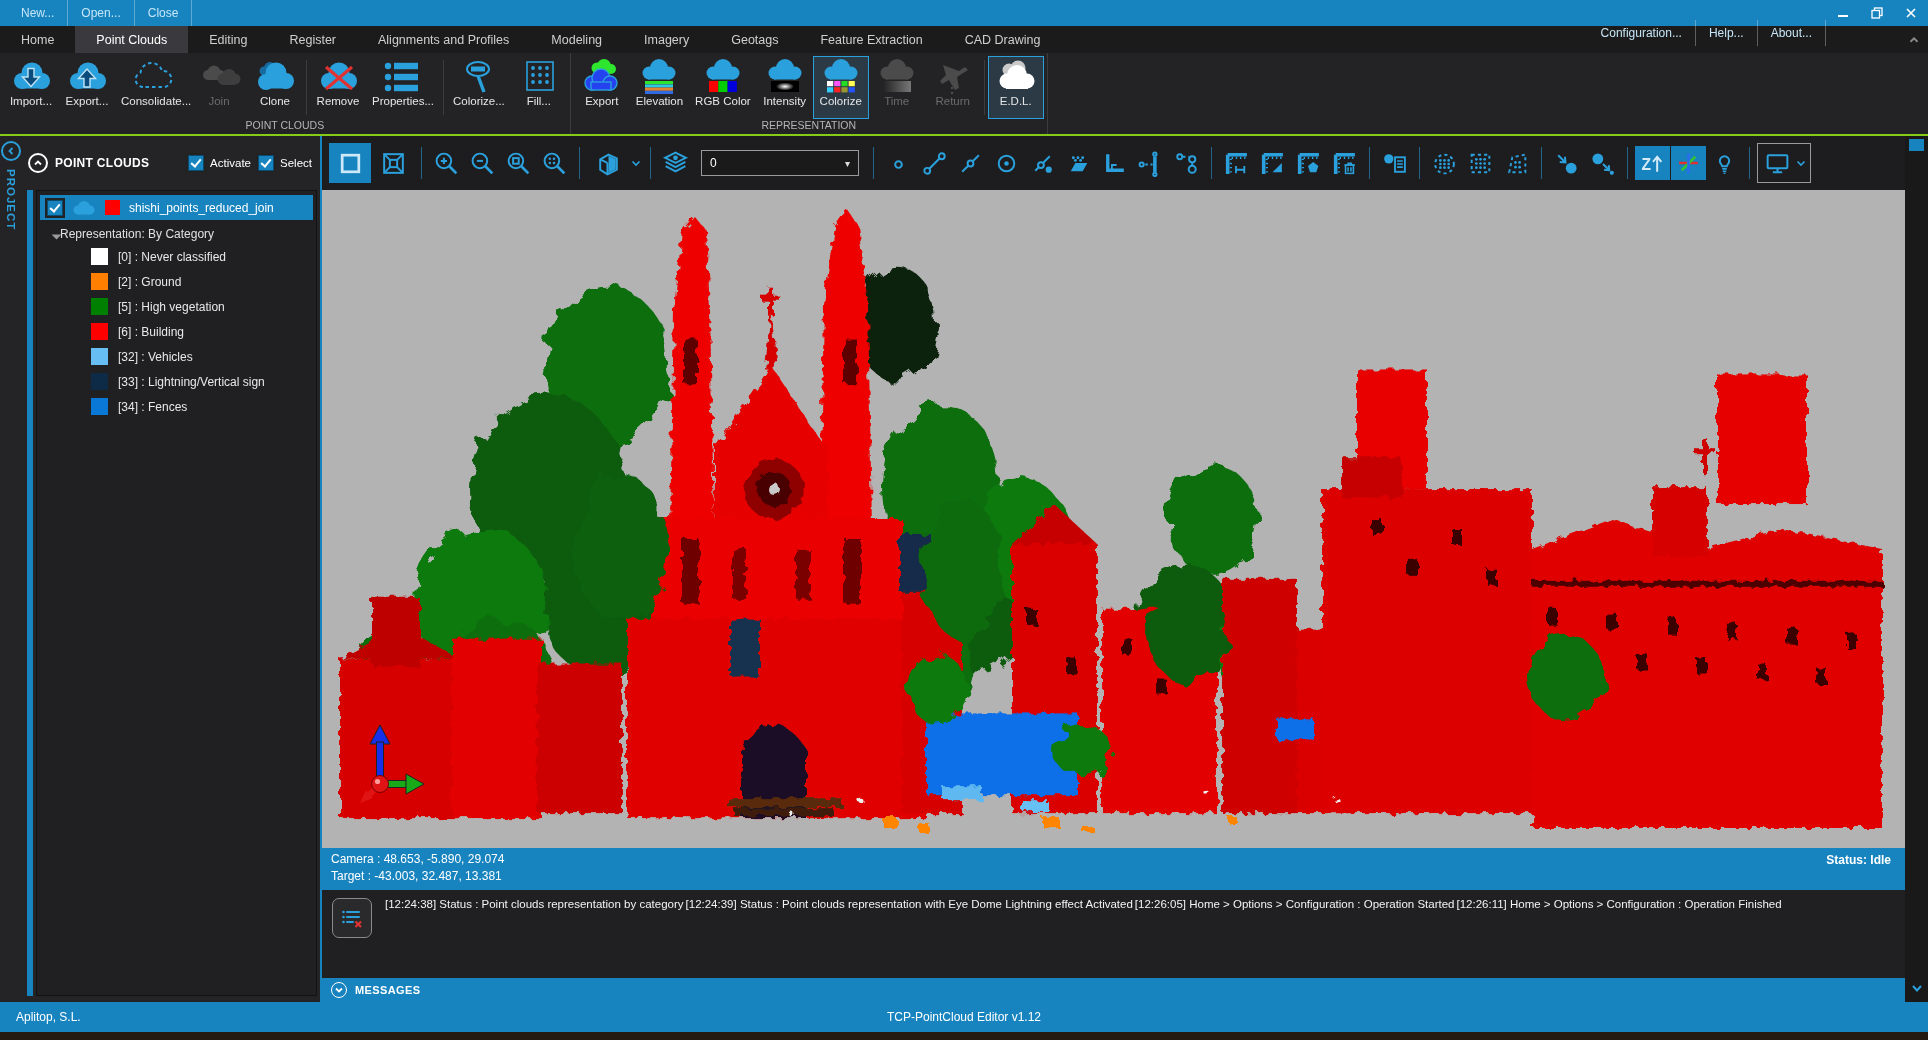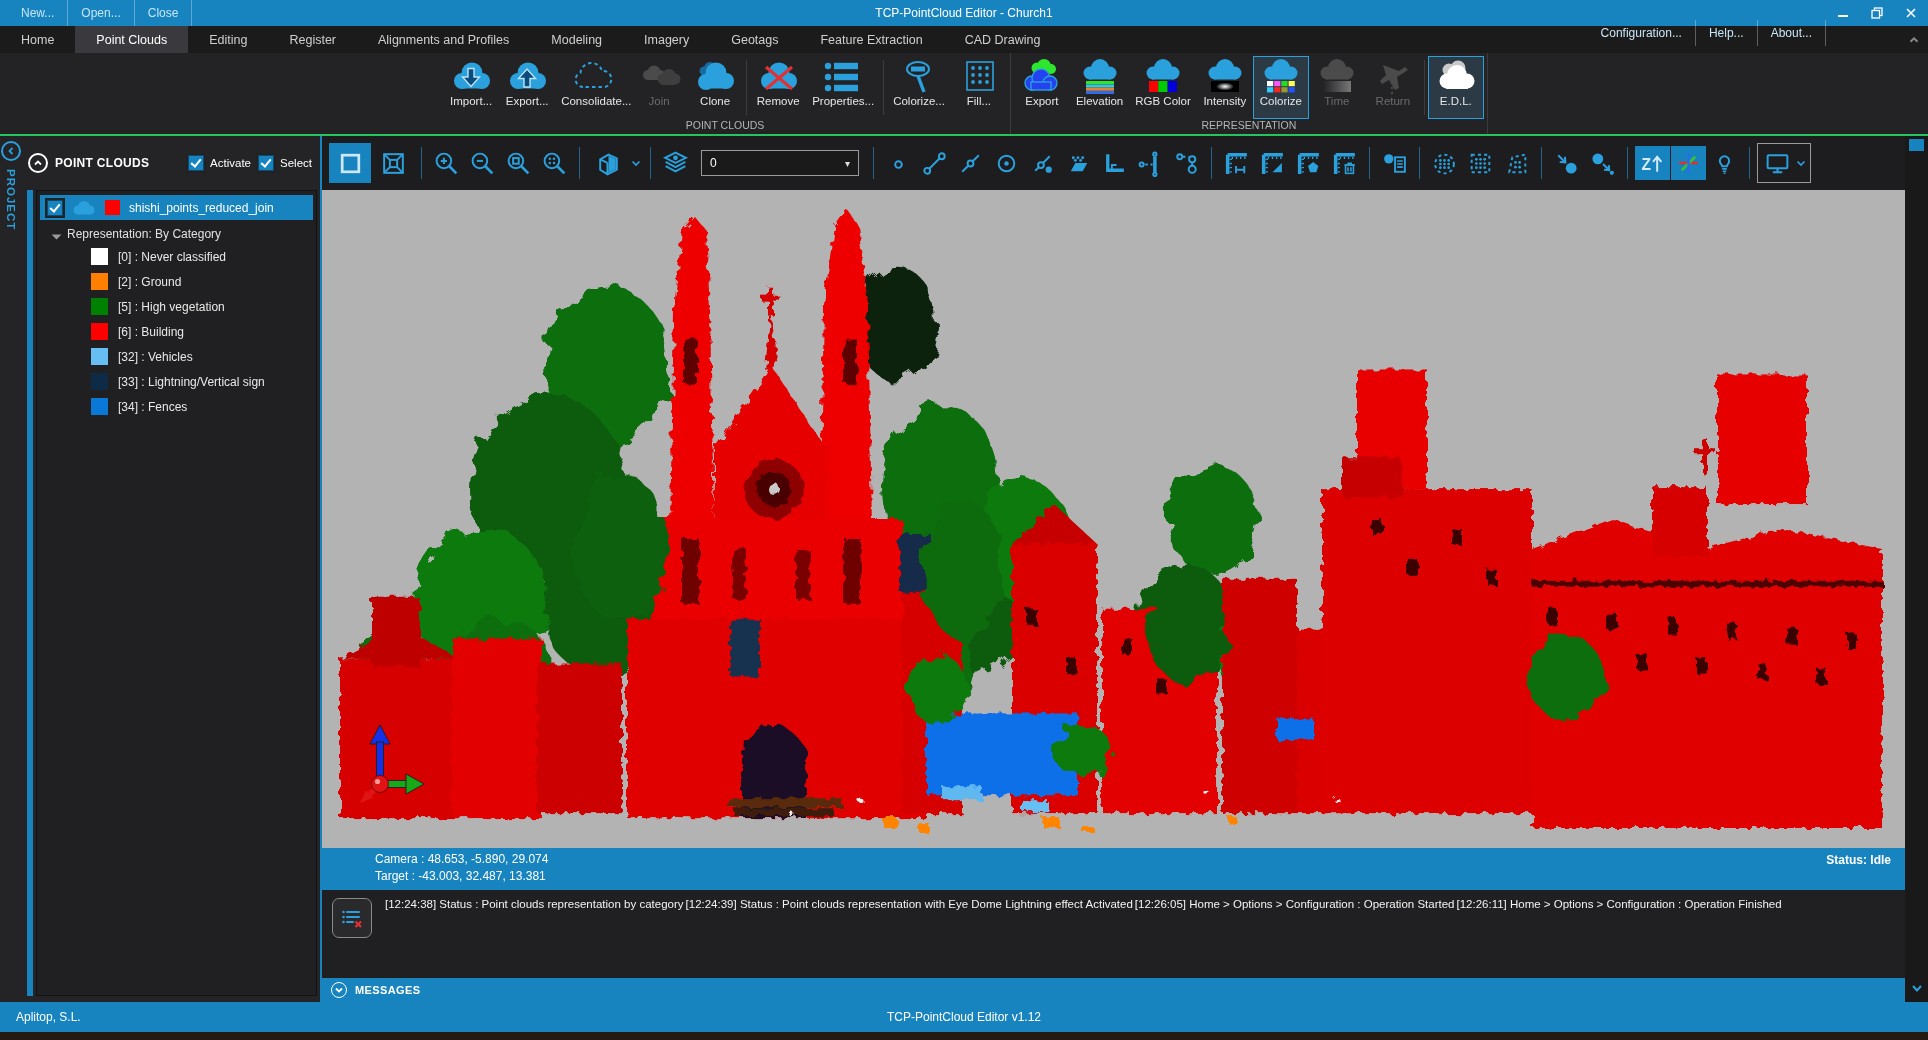--- a/index.html
+++ b/index.html
@@ -14,21 +14,21 @@
   .title-center{position:absolute;left:0;right:0;text-align:center;color:#fff;z-index:1;}
   .win-btns{display:flex;align-items:center;height:100%;z-index:2;}
   .win-btn{width:34px;height:100%;display:flex;align-items:center;justify-content:center;}
   .win-btn svg{width:12px;height:12px;}
   
   .tabbar{height:27px;background:#1b1b1c;display:flex;align-items:stretch;font-size:12.5px;color:#cfcfcf;position:relative;flex:none;}
   .tab{padding:0 21px;display:flex;align-items:center;cursor:default;}
   .tab.active{background:#3a3a3e;color:#fff;}
   .ribbon-collapse{position:absolute;right:7px;top:7px;width:14px;height:14px;}
   
-  .ribbon{height:81px;background:#232325;display:flex;border-bottom:2px solid #22c55e;flex:none;justify-content:center;}
+  .ribbon{height:81px;background:#232325;display:flex;border-bottom:2px solid #84cc16;flex:none;}
   .rgroup{display:flex;flex-direction:column;border-right:1px solid #3c3c3f;}
   .rgroup-buttons{flex:1;display:flex;align-items:stretch;padding:3px 3px 0 3px;}
   .rgroup-label{height:15px;text-align:center;color:#b5b5b5;font-size:10.5px;line-height:13px;}
   .rbtn{min-width:46px;padding:2px 5px 0 5px;display:flex;flex-direction:column;align-items:center;
         color:#e6e6e6;font-size:11.5px;line-height:12px;text-align:center;border:1px solid transparent;box-sizing:border-box;}
   .rbtn .rbtn-icon{width:44px;height:36px;flex:none;}
   .rbtn .rbtn-icon svg{width:44px;height:36px;}
   .rbtn.disabled{color:#6b6b6b;}
   .rbtn.selected{border:1px solid #2aa0dc;background:#2c3a46;}
   .rbtn-label{max-width:64px;}
@@ -47,21 +47,21 @@
   .spacer{flex:1;}
   .cb{width:14px;height:14px;background:#1884bf;border:1px solid #0b4a70;box-shadow:0 0 0 2px #222;position:relative;flex:none;}
   .cb::after{content:"";position:absolute;left:4px;top:1px;width:4px;height:8px;border:solid #fff;border-width:0 2px 2px 0;transform:rotate(40deg);}
   .cb-label{margin-left:-1px;}
   .tree-wrap{flex:1;display:flex;min-height:0;padding:0 3px 6px 0;}
   .tree-accent{width:6px;background:#1884bf;margin-left:5px;flex:none;}
   .tree{flex:1;background:#202022;border:1px solid #121214;margin-left:3px;padding-top:3px;font-size:12px;overflow:hidden;}
   .tree-root-row{height:25px;background:#1884bf;display:flex;align-items:center;gap:9px;padding:0 7px;margin:1px 3px;color:#fff;}
   .tree-cloud-icon svg{width:24px;height:16px;display:block;}
   .root-swatch{width:15px;height:15px;flex:none;}
-  .rep-row{display:flex;align-items:center;gap:7px;padding:6px 0 3px 16px;color:#e0e0e0;}
+  .rep-row{display:flex;align-items:center;padding:6px 0 3px 16px;color:#e0e0e0;}
   .twisty{width:0;height:0;border-right:7px solid #9a9a9a;border-top:7px solid transparent;flex:none;transform:rotate(45deg);}
   .cat-row{height:25px;display:flex;align-items:center;gap:10px;padding-left:54px;}
   .cat-swatch{width:17px;height:17px;flex:none;}
   
   .center-col{flex:1;display:flex;flex-direction:column;border-left:2px solid #1884bf;min-width:0;}
   .vtoolbar{height:54px;background:#1d1d1f;display:flex;align-items:center;padding:0 7px;gap:1px;flex:none;}
   .tbtn{width:35px;height:34px;display:flex;align-items:center;justify-content:center;flex:none;}
   .tbtn svg{width:27px;height:27px;}
   .tbtn.selected{background:#1884bf;}
   .tbtn.big{width:42px;height:40px;}
@@ -71,21 +71,21 @@
   .tbox{display:flex;align-items:center;border:1px solid #9a9a9a;height:38px;padding:0 2px;flex:none;}
   .combo{width:140px;height:24px;border:1px solid #9a9a9a;background:#1a1a1a;color:#fff;display:flex;
          align-items:center;justify-content:space-between;padding:0 8px;font-size:12px;margin:0 7px;flex:none;}
   .combo-caret{color:#ddd;font-size:10px;}
   .viewport{flex:1;position:relative;background:#b3b3b3;overflow:hidden;min-height:0;}
   .viewport>svg.scene{position:absolute;inset:0;width:100%;height:100%;}
   .gizmo{position:absolute;left:36px;bottom:44px;width:70px;height:82px;}
   
   .statusbar{height:42px;background:#1884bf;color:#fff;font-size:12px;display:flex;justify-content:space-between;
              padding:3px 14px 0 9px;box-sizing:border-box;flex:none;}
-  .cam div{line-height:17px;margin-left:44px;}
+  .cam div{line-height:17px;}
   .idle{font-weight:bold;margin-top:2px;}
   .messages{height:88px;background:#202022;display:flex;gap:13px;padding:7px 10px;box-sizing:border-box;flex:none;}
   .msg-icon-btn{width:38px;height:38px;border:1px solid #8a8a8a;border-radius:7px;background:#2a2a2c;
                 display:flex;align-items:center;justify-content:center;margin-top:1px;flex:none;}
   .msg-icon-btn svg{width:24px;height:24px;}
   .msg-lines{display:flex;flex-direction:row;gap:2px;font-size:11.5px;color:#f2f2f2;}
   .msg-line{line-height:15.5px;}
   .messages-bar{height:24px;background:#1884bf;display:flex;align-items:center;gap:8px;padding:0 9px;
                 color:#fff;font-size:11px;font-weight:bold;letter-spacing:.4px;flex:none;}
   .messages-bar .circle-btn{width:14px;height:14px;border-width:1.5px;}
@@ -98,21 +98,20 @@
           padding:0 16px;position:relative;flex:none;}
   .footer-center{position:absolute;left:0;right:0;text-align:center;}
   .bottomstrip{height:8px;background:#241a10;flex:none;}
 </style>
 </head>
 <body>
 
 <div class="app">
 
   <div class="titlebar">
-    <div class="title-center">TCP-PointCloud Editor - Church1</div>
     <div class="menu-left">
         <div class="menu-item">New...</div>
         <div class="menu-item">Open...</div>
         <div class="menu-item">Close</div>
       </div>
     <div class="menu-right">
         <div class="menu-item">Configuration...</div>
         <div class="menu-item">Help...</div>
         <div class="menu-item">About...</div>
       </div>

